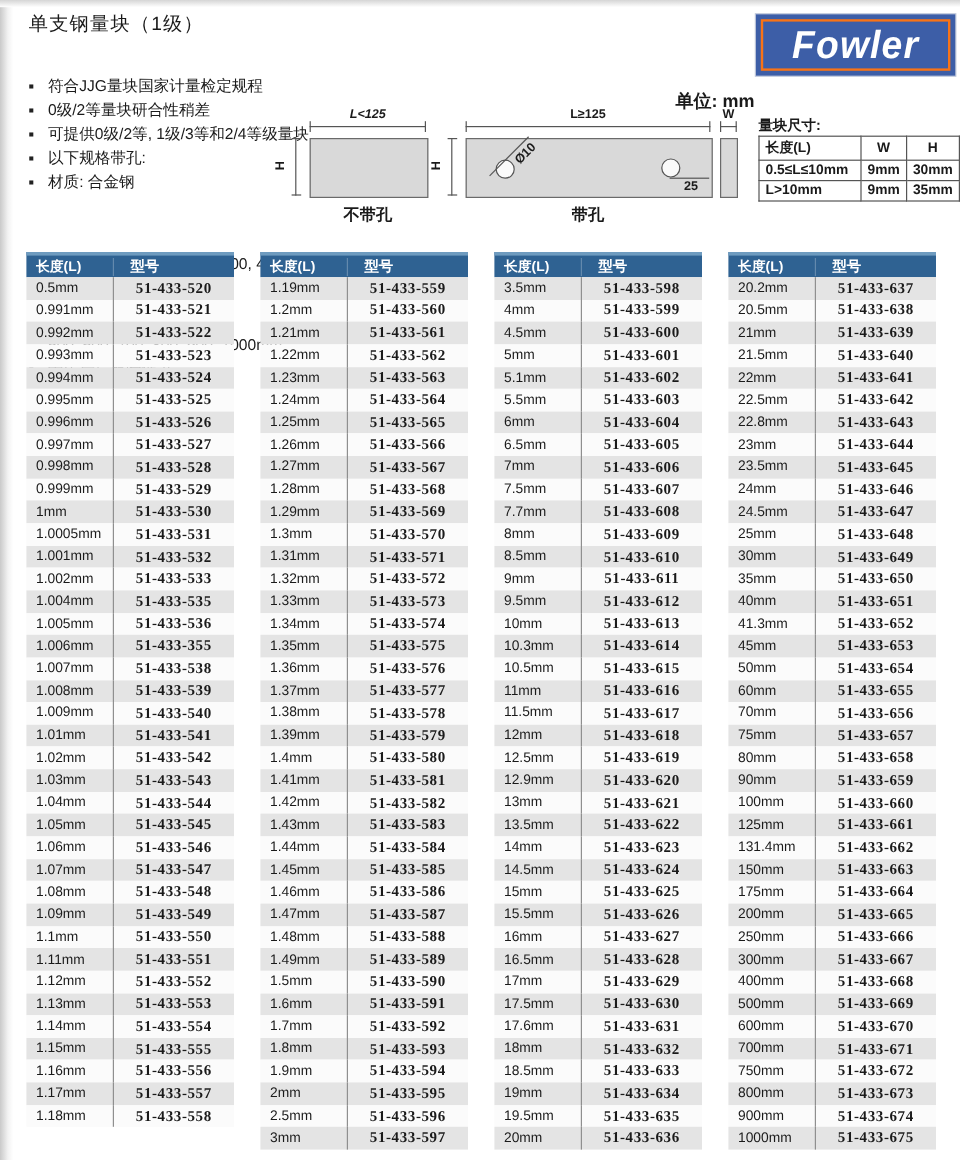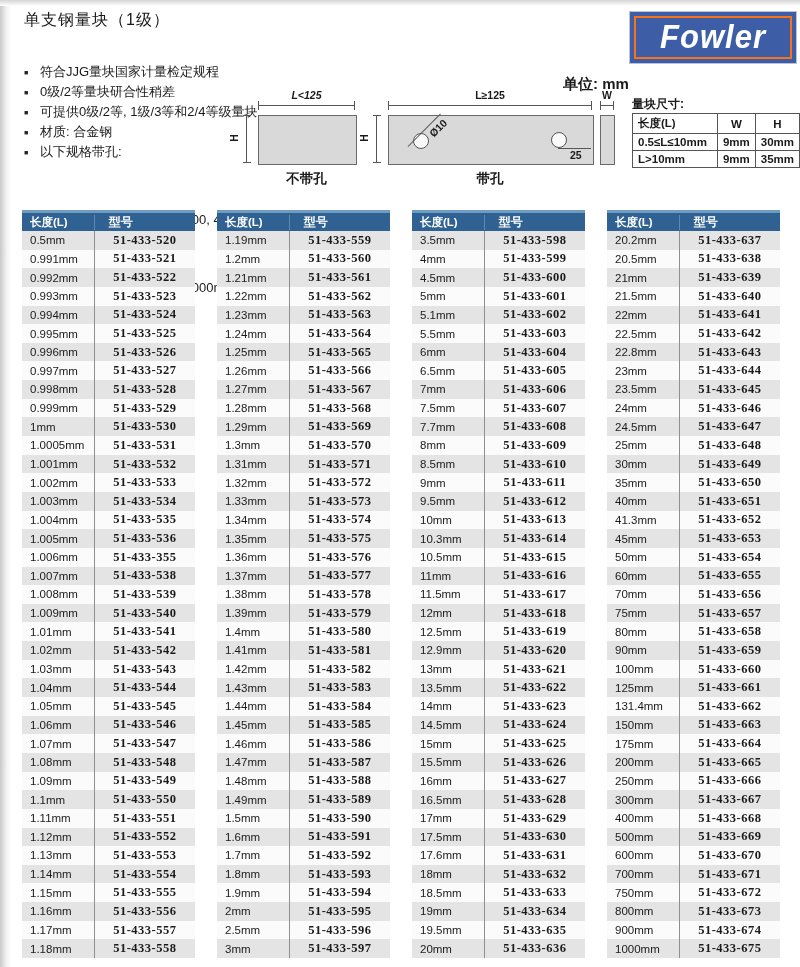--- a/index.html
+++ b/index.html
@@ -90,22 +90,22 @@
   <div class="logo">
     <div class="logo-inner">
       <span class="logo-text">Fowler</span>
     </div>
   </div>
 
   <ul class="bullets">
     <li class="with-marker">符合JJG量块国家计量检定规程</li>
     <li class="with-marker">0级/2等量块研合性稍差</li>
     <li class="with-marker">可提供0级/2等, 1级/3等和2/4等级量块</li>
+    <li class="with-marker">以下规格带孔:</li>
     <li class="with-marker">材质: 合金钢</li>
-    <li class="with-marker">以下规格带孔:</li>
     <li class="no-marker">125, 150, 175, 200, 250, 300, 400,</li>
     <li class="no-marker">500, 600, 700, 800, 900, 1000mm</li>
     <li class="with-marker">带生产厂检验证书</li>
   </ul>
 
   <div class="unit-note">单位: mm</div>
 
   <div class="dimlabel" style="left:258px;top:89px;width:97px;font-style:italic;">L&lt;125</div>
   <div class="dimline" style="left:258px;top:105px;width:97px;"></div>
   <div class="block-rect" style="left:258px;top:115px;width:97px;height:48px;"></div>
@@ -210,24 +210,20 @@
       </div>
       <div class="strow">
         <span class="c1">1.001mm</span>
         <span class="c2">51-433-532</span>
       </div>
       <div class="strow">
         <span class="c1">1.002mm</span>
         <span class="c2">51-433-533</span>
       </div>
       <div class="strow">
-        <span class="c1">1.003mm</span>
-        <span class="c2">51-433-534</span>
-      </div>
-      <div class="strow">
         <span class="c1">1.004mm</span>
         <span class="c2">51-433-535</span>
       </div>
       <div class="strow">
         <span class="c1">1.005mm</span>
         <span class="c2">51-433-536</span>
       </div>
       <div class="strow">
         <span class="c1">1.006mm</span>
         <span class="c2">51-433-355</span>

